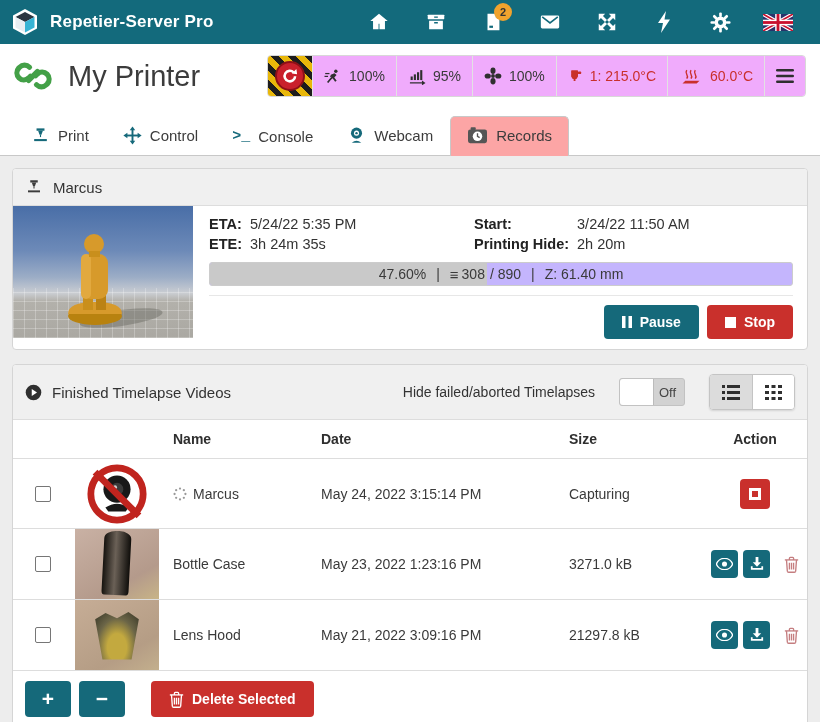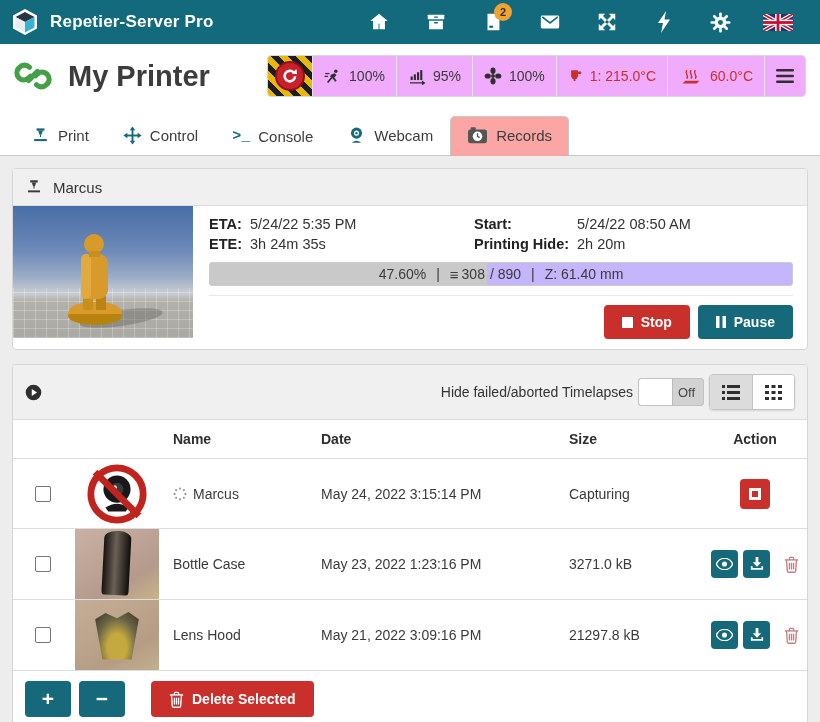--- a/index.html
+++ b/index.html
@@ -11,21 +11,21 @@
   .navbar { height:44px; background:#136a7c; display:flex; align-items:center; justify-content:space-between; padding:0 14px 0 10px; }
   .brand { display:flex; align-items:center; gap:10px; }
   .brand-title { color:#fff; font-size:17px; font-weight:bold; letter-spacing:.2px; }
   .nav-icons { display:flex; align-items:center; gap:0; }
   .nav-icon { width:57px; height:44px; display:flex; align-items:center; justify-content:center; position:relative; cursor:pointer; }
   .badge { position:absolute; top:3px; left:30px; min-width:18px; height:18px; border-radius:50%; background:#f0a32e; color:#333; font-size:11px; font-weight:bold; display:flex; align-items:center; justify-content:center; }
 
   
   .printer-header { height:64px; background:#fff; display:flex; align-items:center; justify-content:space-between; padding:0 14px 0 12px; }
   .ph-left { display:flex; align-items:center; gap:14px; }
-  .page-title { font-size:29px; font-weight:bold; color:#3c3c3c; }
+  .page-title { font-size:29px; font-weight:normal; color:#3c3c3c; }
   .status-bar { display:flex; align-items:stretch; height:42px; background:#fff; border:1px solid #d8d8d8; border-radius:4px; overflow:hidden; }
   .status-item { display:flex; align-items:center; gap:7px; padding:0 11px; border-left:1px solid #e2e2e2; font-size:14px; color:#3a3a3a; cursor:pointer; background:#f0abfc; }
   .status-item:first-child { border-left:none; padding:0; }
   .status-item.temp { color:#c9302c; }
   .estop { width:44px; height:100%; background:repeating-linear-gradient(45deg,#e8b70a 0 6px,#1d1d1d 6px 12px); display:flex; align-items:center; justify-content:center; }
   .estop-inner { width:30px; height:30px; border-radius:50%; background:#c9202c; border:2px solid #8c1017; display:flex; align-items:center; justify-content:center; }
 
   
   .tabs { background:#fff; border-bottom:1px solid #c8c8c8; display:flex; align-items:flex-end; padding:8px 0 0 14px; height:48px; }
   .tab { display:flex; align-items:center; gap:8px; padding:9px 16px 10px; font-size:15px; color:#3c3c3c; cursor:pointer; border:1px solid transparent; border-bottom:none; }
@@ -50,21 +50,21 @@
   .progress-text { position:absolute; inset:0; display:flex; align-items:center; justify-content:center; gap:10px; font-size:14px; color:#3a3a3a; }
   .layers-glyph { font-weight:bold; font-size:15px; }
   .job-buttons { margin-top:9px; padding-top:9px; border-top:1px solid #e7e7e7; display:flex; justify-content:flex-end; gap:8px; }
   .btn { display:inline-flex; align-items:center; justify-content:center; gap:8px; border:none; border-radius:4px; color:#fff; font-size:14px; font-weight:bold; font-family:"Liberation Sans", sans-serif; cursor:pointer; padding:0 18px; height:34px; }
   .btn-red { background:#c9302c; }
   .btn-teal { background:#15697a; }
 
   
   .tl-header { justify-content:space-between; padding:9px 12px; }
   .tl-header-left { display:flex; align-items:center; gap:10px; }
-  .tl-header-right { display:flex; align-items:center; gap:5px; }
+  .tl-header-right { display:flex; align-items:center; gap:24px; }
   .tl-label { font-size:14px; color:#333; }
   .toggle { position:relative; width:66px; height:28px; background:#d2d2d2; border:1px solid #c2c2c2; border-radius:3px; cursor:pointer; flex:none; }
   .toggle-knob { position:absolute; left:0; top:0; width:34px; height:26px; background:#fff; border-right:1px solid #bbb; border-radius:3px 0 0 3px; }
   .toggle-state { position:absolute; right:8px; top:0; height:26px; display:flex; align-items:center; font-size:13px; color:#444; }
   .view-group { display:flex; border:1px solid #c4c4c4; border-radius:4px; overflow:hidden; box-shadow:0 1px 2px rgba(0,0,0,.12); }
   .view-btn { width:42px; height:34px; display:flex; align-items:center; justify-content:center; background:#fff; cursor:pointer; }
   .view-btn.active { background:#dcdcdc; }
   .view-btn + .view-btn { border-left:1px solid #c4c4c4; }
 
   table.tl-table { width:100%; border-collapse:collapse; table-layout:fixed; }
@@ -348,66 +348,67 @@
             <rect x="68" y="48" width="10" height="45" rx="5" fill="#e2a93f"></rect>
             <circle cx="81" cy="38" r="10" fill="#d79a2b"></circle>
             <rect x="76" y="45" width="11" height="6" fill="#c98f1c"></rect>
           </svg>
         </div>
         <div class="job-info">
           <div class="job-meta">
             <b>ETA:</b>
             <span>5/24/22 5:35 PM</span>
             <b>Start:</b>
-            <span>5/24/22 08:50 AM</span>
+            <span>3/24/22 11:50 AM</span>
             <b>ETE:</b>
             <span>3h 24m 35s</span>
             <b>Printing Hide:</b>
             <span>2h 20m</span>
           </div>
           <div class="progress-wrap">
             <div class="progress-fill" style="width: 47.6%;"></div>
             <div class="progress-text">
               <span>47.60%</span>
               <span>|</span>
               <span class="layers-glyph">≡</span>
               <span style="margin-left:-7px">308</span>
               <span style="margin-left:-5px">/ 890</span>
               <span>|</span>
               <span>Z: 61.40 mm</span>
             </div>
           </div>
           <div class="job-buttons">
-            <button class="btn btn-red">
-              <svg width="11" height="11" viewBox="0 0 11 11">
-                  <rect width="11" height="11" fill="#fff"></rect>
-                </svg>
-              <span>Stop</span>
-            </button>
             <button class="btn btn-teal">
               <svg width="10" height="12" viewBox="0 0 10 12">
                   <rect width="3.5" height="12" fill="#fff"></rect>
                   <rect x="6.5" width="3.5" height="12" fill="#fff"></rect>
                 </svg>
               <span>Pause</span>
+            </button>
+            <button class="btn btn-red">
+              <svg width="11" height="11" viewBox="0 0 11 11">
+                  <rect width="11" height="11" fill="#fff"></rect>
+                </svg>
+              <span>Stop</span>
             </button>
           </div>
         </div>
       </div>
     </section>
 
     <section class="panel timelapse-panel">
       <div class="panel-header tl-header">
         <div class="tl-header-left">
           <span>
             <svg width="17" height="17" viewBox="0 0 24 24">
                 <circle cx="12" cy="12" r="11" fill="#2f2f2f"></circle>
                 <polygon points="9.5,7 17,12 9.5,17" fill="#fff"></polygon>
               </svg>
           </span>
+          <span>Finished Timelapse Videos</span>
         </div>
         <div class="tl-header-right">
           <span class="tl-label">Hide failed/aborted Timelapses</span>
           <div class="toggle">
             <div class="toggle-knob"></div>
             <span class="toggle-state">Off</span>
           </div>
           <div class="view-group">
             <span class="view-btn active">
               <svg width="18" height="15" viewBox="0 0 18 15" fill="#2f2f2f">

